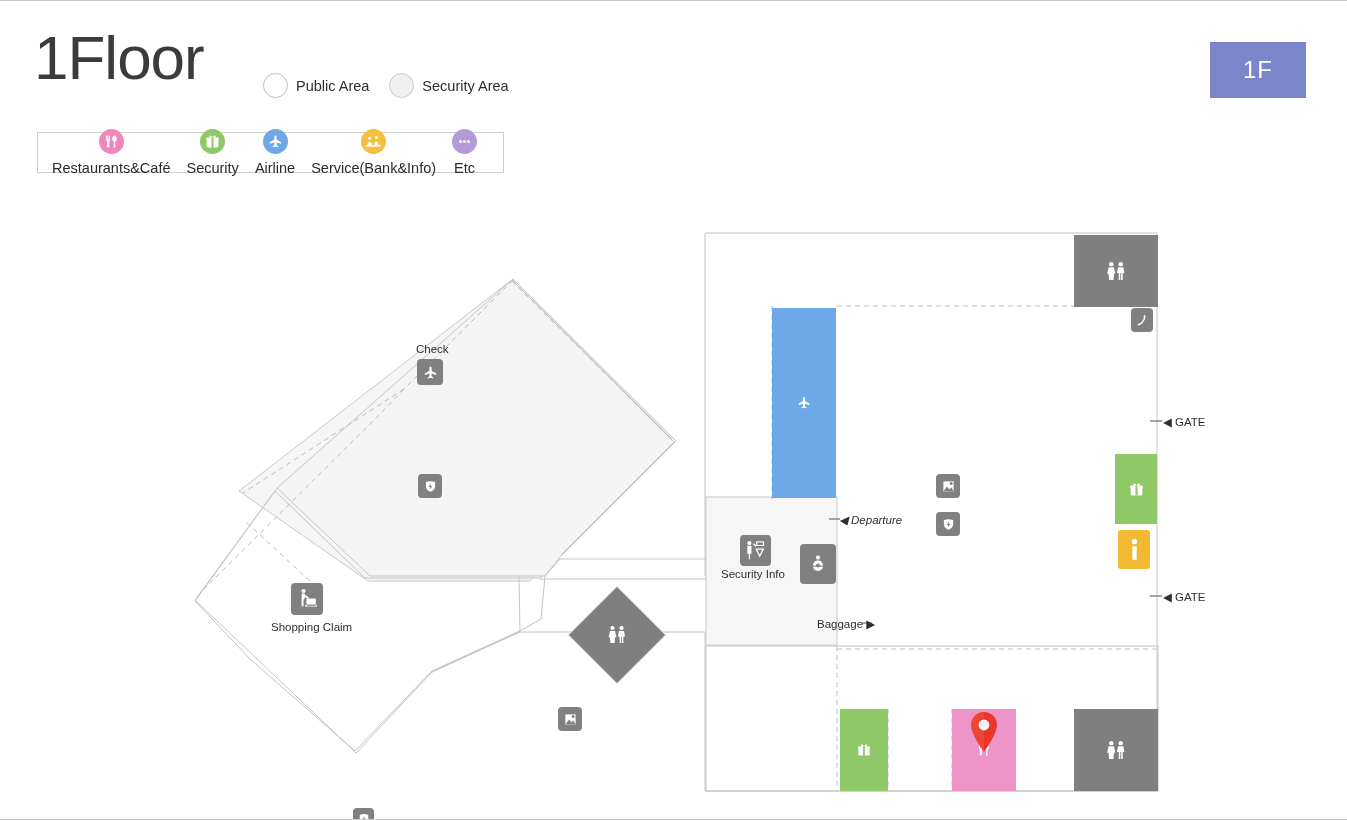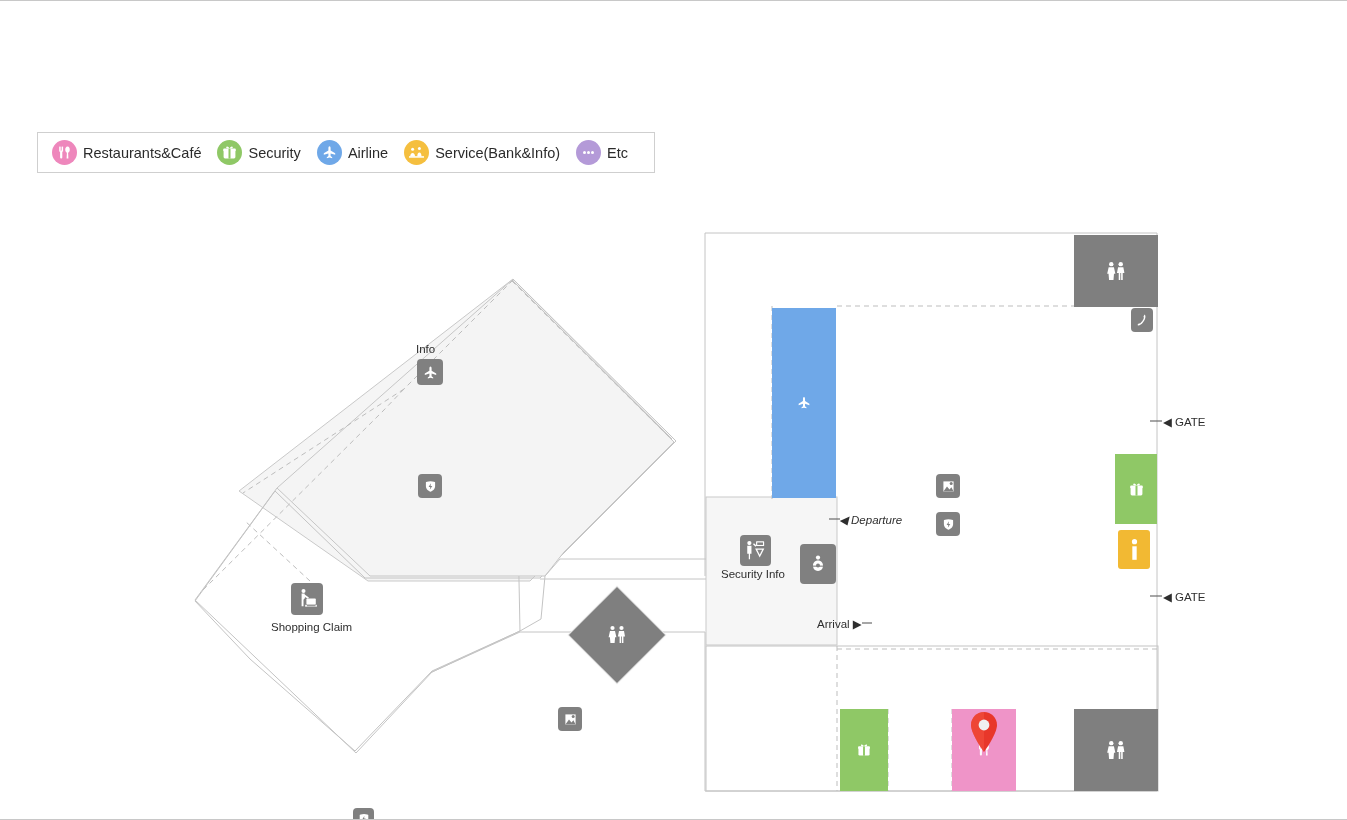--- a/index.html
+++ b/index.html
@@ -100,20 +100,21 @@
     align-items: center;
     padding: 0 14px;
     box-sizing: border-box;
   }
   .legend-item {
     display: flex;
     align-items: center;
     gap: 6px;
     margin-right: 16px;
     white-space: nowrap;
+    flex-direction: column;
   }
   .legend-item:last-child { margin-right: 12px; }
   .legend-label {
     font-size: 14.5px;
     color: #2b2b2b;
   }
   .legend-icon {
     width: 25px;
     height: 25px;
     border-radius: 50%;
@@ -177,20 +178,37 @@
     position: absolute;
     width: 34px;
     height: 46px;
   }
 </style>
 </head>
 <body>
 
 <div id="page">
 
+  <div class="header">
+
+    <div class="floor-title">1Floor</div>
+
+    <div class="area-toggles">
+      <div class="area-option">
+        <span class="radio-dot"></span>
+        <span class="area-label">Public Area</span>
+      </div>
+      <div class="area-option">
+        <span class="radio-dot filled"></span>
+        <span class="area-label">Security Area</span>
+      </div>
+    </div>
+
+    <div class="floor-badge">1F</div>
+  </div>
 
   <div class="legend">
 
     <div class="legend-item">
       <span class="legend-icon" style="background:#ee87bc;">
         <svg width="17" height="17" viewBox="0 0 17 17">
           <rect x="3.2" y="2.6" width="1.5" height="5" fill="#fff"></rect>
           <rect x="5.6" y="2.6" width="1.5" height="5" fill="#fff"></rect>
           <rect x="4.1" y="6.6" width="2.2" height="7.8" rx="1" fill="#fff"></rect>
           <path d="M11.6 2.6c1.6 0 2.4 1.8 2.1 3.8-.2 1.3-1 2-1.6 2.2l.3 5.8h-1.8l.3-5.8c-.6-.2-1.4-.9-1.6-2.2-.3-2 .6-3.8 2.3-3.8z" fill="#fff"></path>
@@ -441,28 +459,28 @@
         <path d="M7.9 4.2L5.6 8h1.7l-.5 2.8L9.3 7H7.6z" fill="#808080"></path>
       </svg>
     </div>
 
     <div class="tile" style="left:1131px; top:117px; width:22px; height:24px;">
       <svg width="14" height="15" viewBox="0 0 14 15">
         <path d="M9.6 1.6c1 1 1.1 2.6.3 4.6-.9 2.2-2.6 4.3-4.2 5.4-1.4 1-2.6 1.1-3.3.5l1.6-1.8c.4.2.9.1 1.6-.4 1.1-.8 2.3-2.3 2.9-3.8.5-1.3.4-2.2 0-2.6z" fill="#fff"></path>
       </svg>
     </div>
 
-    <span class="map-label" style="left:416px; top:152px;">Info</span>
+    <span class="map-label" style="left:416px; top:152px;">Check</span>
 
     <span class="map-label" style="left:271px; top:430px;">Shopping Claim</span>
 
     <span class="map-label" style="left:721px; top:377px;">Security Info</span>
 
     <span class="map-label" style="left:839px; top:322px;font-style:italic;">◀ Departure</span>
 
-    <span class="map-label" style="left:817px; top:426px;">Arrival ▶</span>
+    <span class="map-label" style="left:817px; top:426px;">Baggage ▶</span>
 
     <span class="map-label" style="left:1163px; top:224px;">◀ GATE</span>
 
     <span class="map-label" style="left:1163px; top:399px;">◀ GATE</span>
 
   </div>
 </div>
 
 </body></html>

